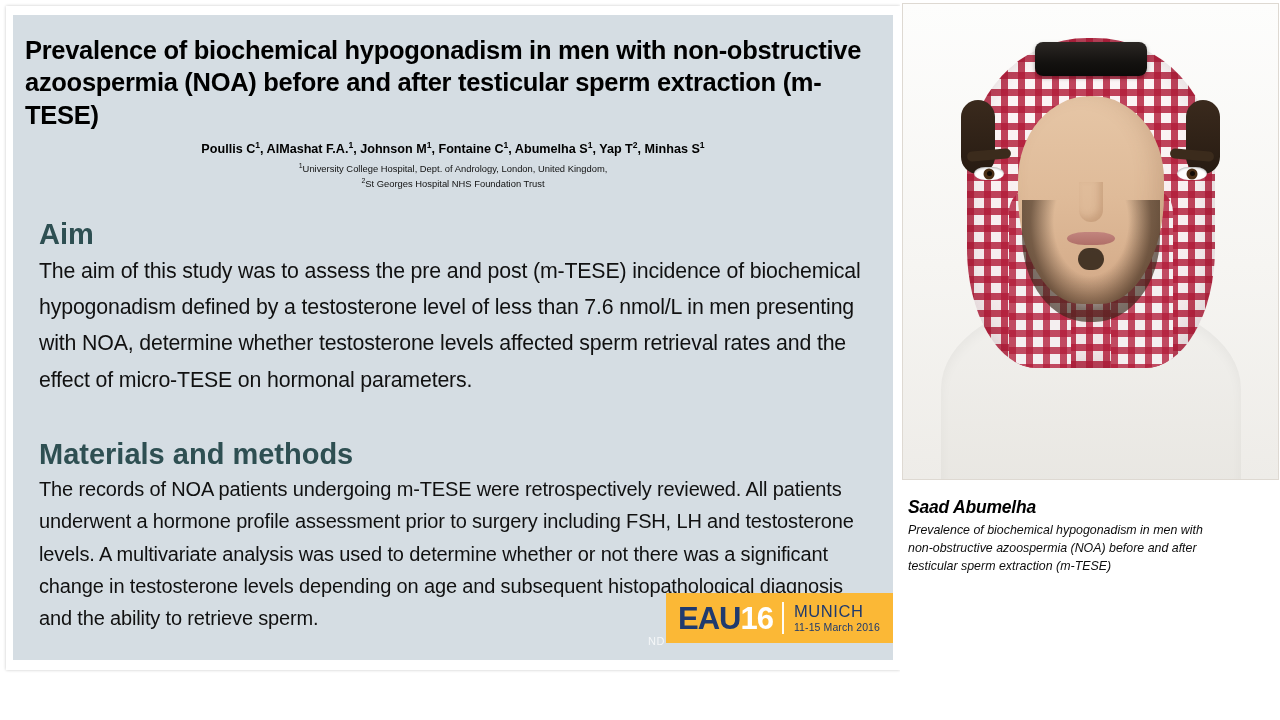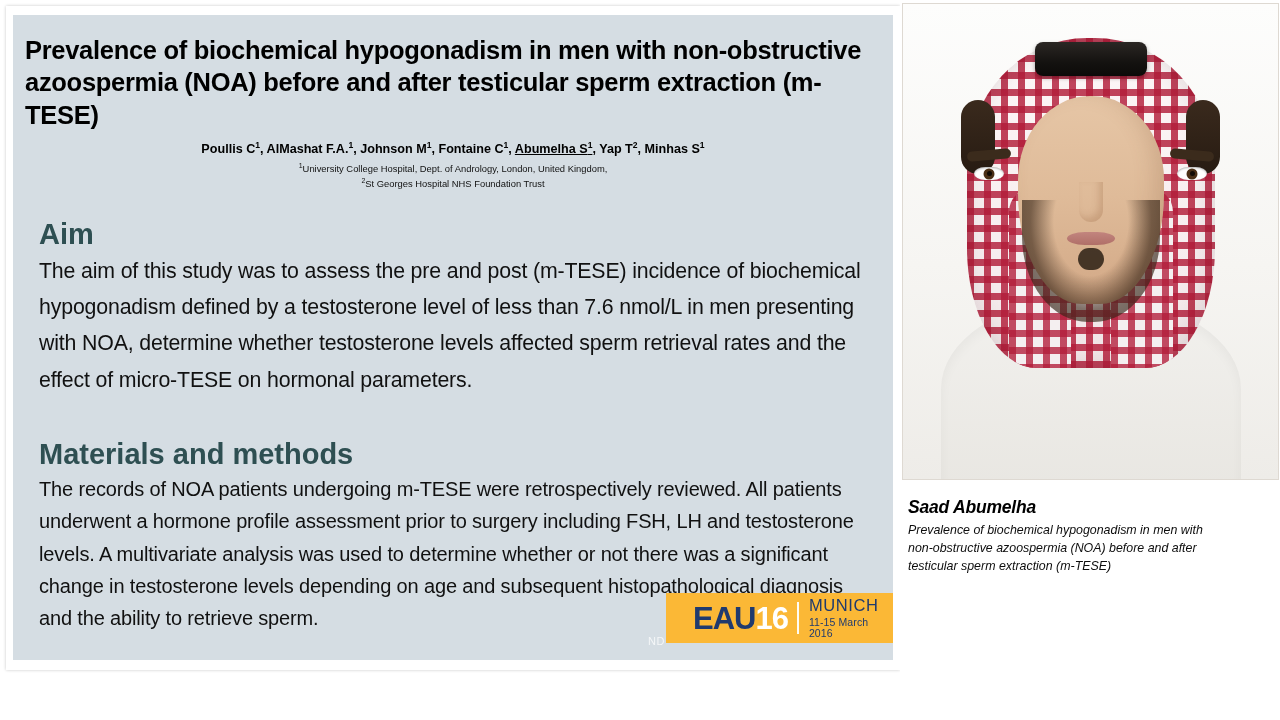--- a/index.html
+++ b/index.html
@@ -54,21 +54,21 @@
   }
   .slide-authors {
     margin: 9px 10px 0 10px;
     text-align: center;
     font-size: 12.6px;
     font-weight: bold;
     color: #000000;
     line-height: 1.25;
   }
   .slide-authors sup { font-size: 8.6px; font-weight: bold; }
-  .author-underline { text-decoration: underline; }
+  .author-underline { }
   .slide-affil {
     margin: 3px 10px 0 10px;
     text-align: center;
     font-size: 9.4px;
     color: #111111;
     line-height: 1.38;
   }
   .slide-affil sup { font-size: 7px; }
 
   
@@ -99,21 +99,21 @@
   .eau-badge {
     position: absolute;
     left: 653px;
     top: 578px;
     width: 228px;
     height: 50px;
     background: #fbb836;
     display: flex;
     align-items: center;
     box-sizing: border-box;
-    padding-left: 27px;
+    padding-left: 12px;
   }
   .eau-mark {
     font-size: 31px;
     font-weight: bold;
     letter-spacing: -1px;
     line-height: 1;
     display: flex;
     align-items: baseline;
   }
   .eau-eau { color: #1f3a6e; }

